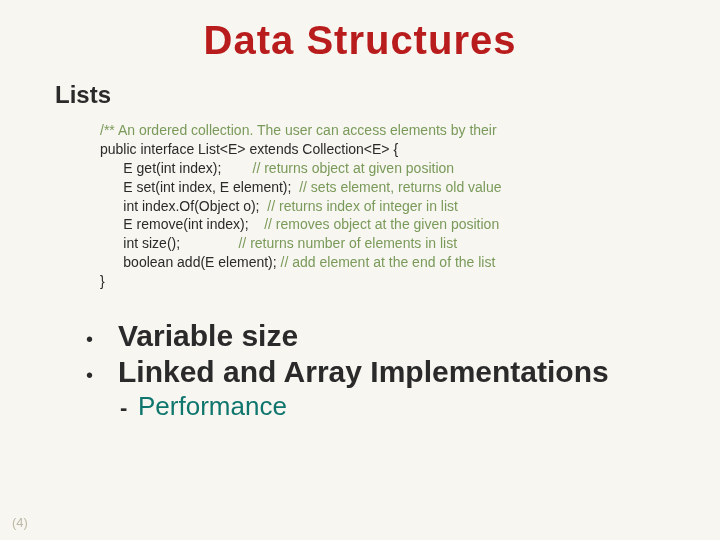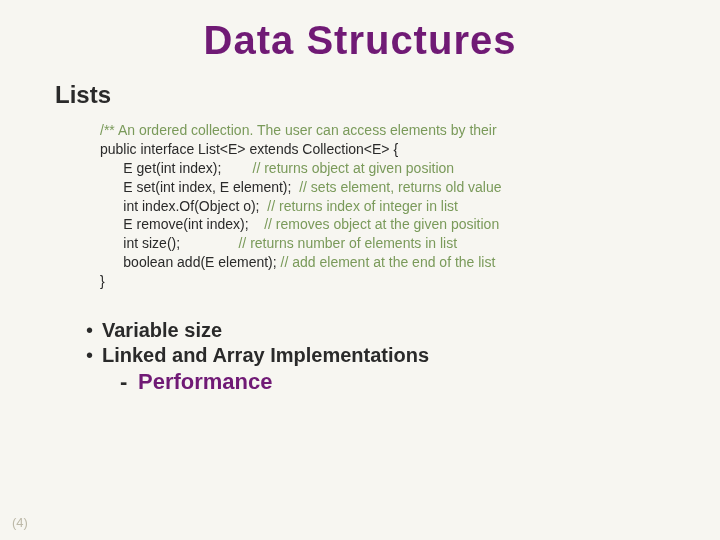--- a/index.html
+++ b/index.html
@@ -14,21 +14,21 @@
   .slide {
     width: 100%;
     height: 100%;
     padding: 18px 40px 20px 40px;
     position: relative;
   }
   .title {
     font-family: Impact, "Arial Black", sans-serif;
     font-size: 40px;
     font-weight: bold;
-    color: #701a75;
+    color: #b91c1c;
     text-align: center;
     letter-spacing: 1px;
     margin-bottom: 18px;
   }
   .subtitle {
     font-size: 24px;
     font-weight: bold;
     color: #2a2a2a;
     margin-bottom: 12px;
     margin-left: 15px;
@@ -51,40 +51,41 @@
     align-items: baseline;
     margin-bottom: 2px;
   }
   .bullet-item .dot {
     width: 16px;
     font-size: 20px;
     line-height: 1;
     color: #2a2a2a;
   }
   .bullet-item .text {
-    font-size: 20px;
+    font-size: 30px;
     font-weight: bold;
     color: #2a2a2a;
+    margin-left: 16px;
   }
   .sub-bullet {
     display: flex;
     align-items: baseline;
     margin-left: 34px;
     margin-top: 2px;
   }
   .sub-bullet .dash {
     width: 18px;
     font-size: 22px;
     font-weight: bold;
     color: #2a2a2a;
   }
   .sub-bullet .text {
-    font-size: 22px;
-    font-weight: bold;
-    color: #701a75;
+    font-size: 26px;
+    font-weight: normal;
+    color: #0f766e;
   }
   .page-number {
     position: absolute;
     left: 12px;
     bottom: 10px;
     font-size: 13px;
     color: #bdb9a8;
   }
 </style>
 </head>

